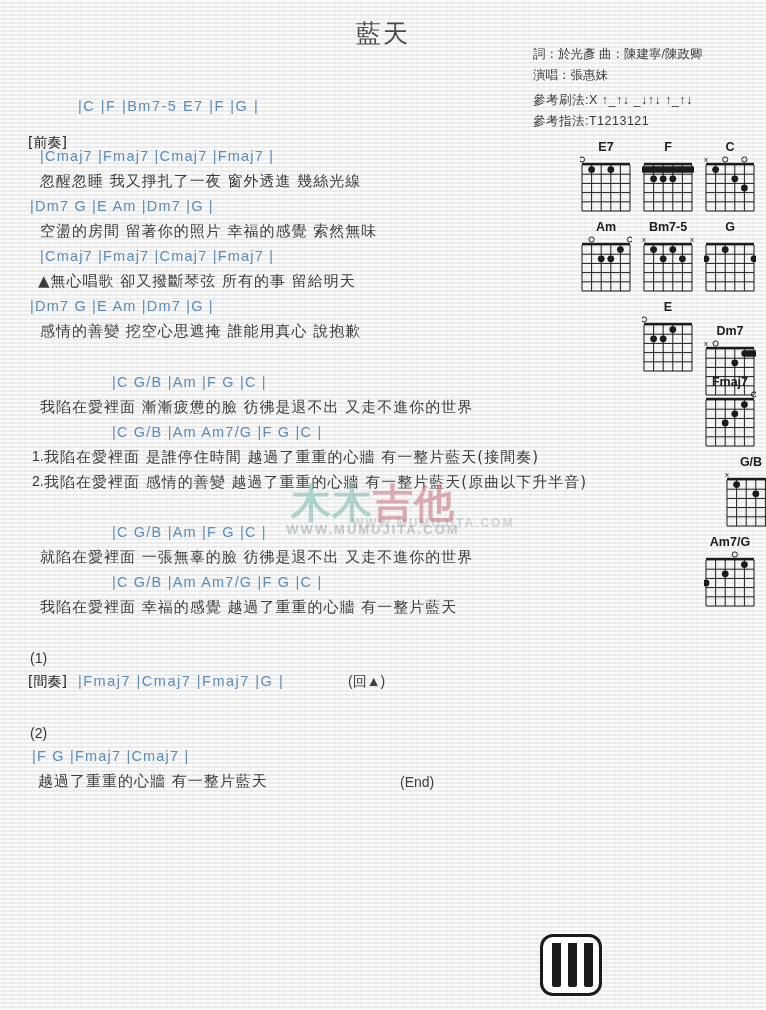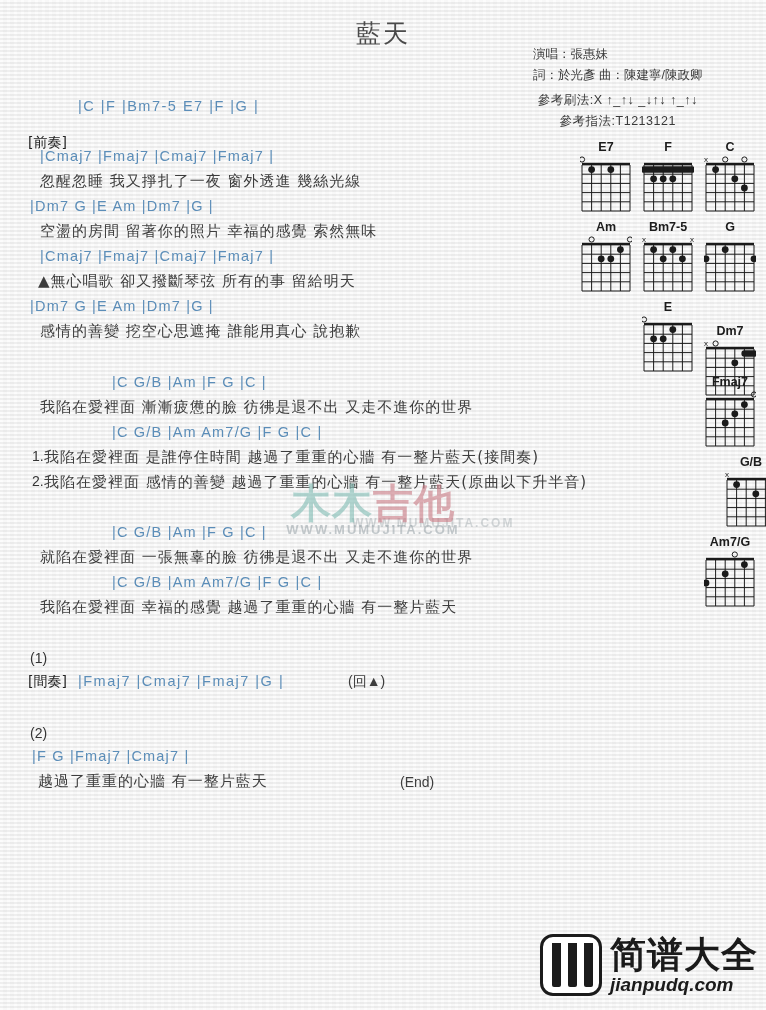--- a/index.html
+++ b/index.html
@@ -55,21 +55,20 @@
     left: 533px;
     top: 44px;
     font-size: 12.5px;
     line-height: 21px;
     color: #3a3a3a;
     white-space: nowrap;
   }
   .meta-right .pat {
     font-size: 12.5px;
     letter-spacing: 0.5px;
-    text-align: center;
   }
 
   
   .body-block {
     position: absolute;
     left: 0;
     top: 0;
     width: 560px;
   }
   .line {
@@ -211,22 +210,22 @@
 </head>
 <body>
 
 <div class="sheet">
   <div class="paper-texture"></div>
 
 
   <div class="title">藍天</div>
 
   <div class="meta-right">
+    <div>詞：於光彥  曲：陳建寧/陳政卿</div>
     <div>演唱：張惠妹</div>
-    <div>詞：於光彥  曲：陳建寧/陳政卿</div>
     <div class="pat" style="margin-top:4px">參考刷法:X ↑_↑↓ _↓↑↓ ↑_↑↓</div>
     <div class="pat">參考指法:T1213121</div>
   </div>
 
   <div class="body-block">
 
     <div class="line sect" style="left:28px; top:98px;margin-top:36px;">[前奏]</div>
     <div class="line chordline" style="left:78px; top:98px; letter-spacing:1.5px;">|C    |F    |Bm7-5  E7   |F   |G   |</div>
 
     <div class="line chordline" style="left:40px; top:148px; letter-spacing:1.2px;">|Cmaj7          |Fmaj7    |Cmaj7              |Fmaj7   |</div>
@@ -505,18 +504,14 @@
         </svg>
       </div>
     </div>
 
   <div class="logo">
     <div class="logo-icon">
       <div class="key" style="left:9px;"></div>
       <div class="key" style="left:25px;"></div>
       <div class="key" style="left:41px;"></div>
     </div>
-    <div class="logo-text">
-      <div class="logo-cn">简谱大全</div>
-      <div class="logo-en">jianpudq.com</div>
-    </div>
   </div>
 </div>
 
 </body></html>

